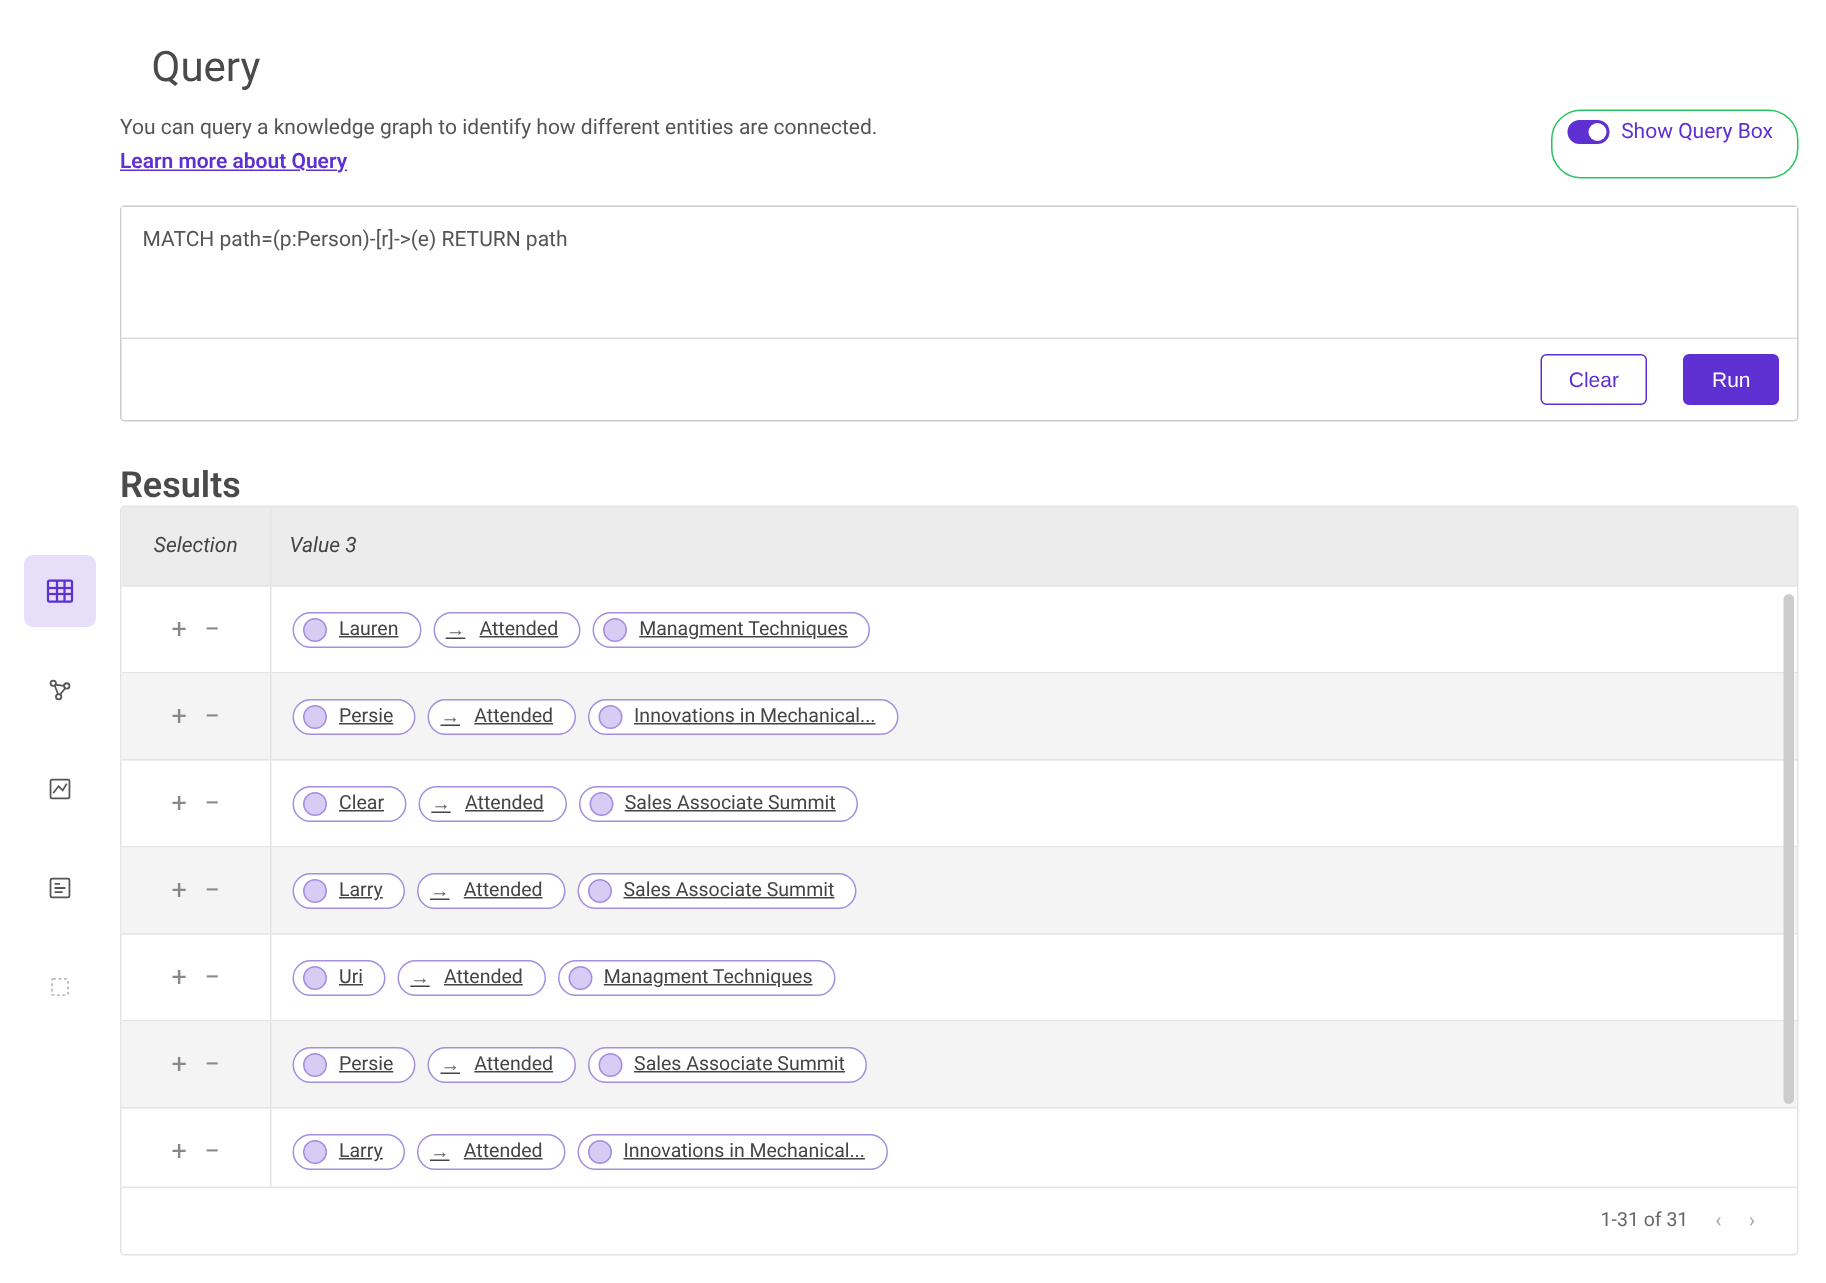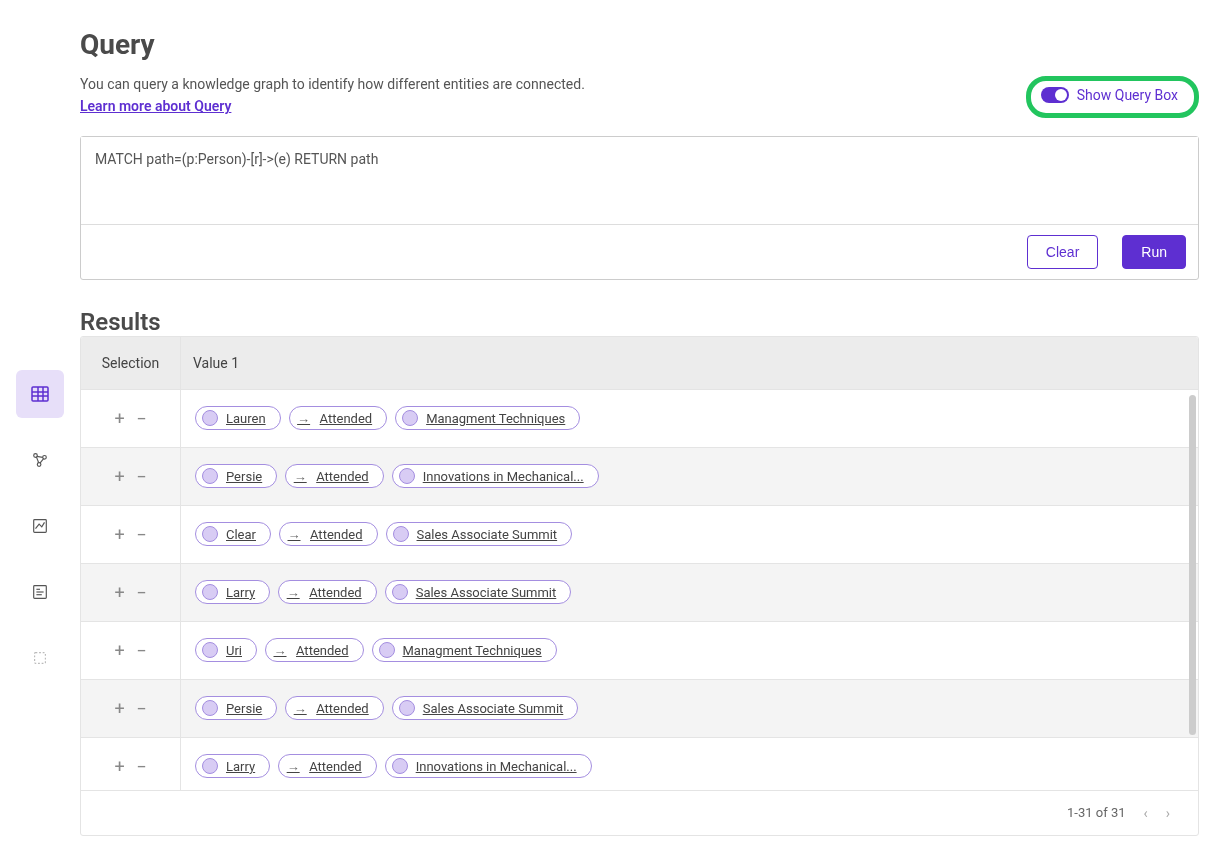--- a/index.html
+++ b/index.html
@@ -35,23 +35,24 @@
   }
   .main {
     flex: 1;
     padding: 28px 18px 0 0;
     display: flex;
     flex-direction: column;
     min-width: 0;
   }
   .page-title {
     font-size: 28px;
-    font-weight: 700;
+    font-weight: 400;
     color: #4a4a4a;
     margin-bottom: 12px;
+    margin-left: 21px;
   }
   .subtitle-row {
     display: flex;
     justify-content: space-between;
     align-items: flex-end;
     margin-bottom: 18px;
   }
   .subtitle-text {
     font-size: 14px;
     color: #555;
@@ -60,23 +61,23 @@
   .learn-link {
     color: #5e2fd1;
     text-decoration: underline;
     font-weight: 600;
     cursor: pointer;
   }
   .toggle-pill {
     display: flex;
     align-items: center;
     gap: 8px;
-    border: 5px solid #22c55e;
+    border: 1px solid #22c55e;
     border-radius: 20px;
-    padding: 6px 16px 10px 10px;
+    padding: 6px 16px 22px 10px;
     color: #5e2fd1;
     font-size: 14px;
     cursor: pointer;
   }
   .toggle-switch {
     width: 28px;
     height: 16px;
     background: #5e2fd1;
     border-radius: 10px;
     position: relative;
@@ -142,20 +143,21 @@
     border-radius: 3px;
     display: flex;
     flex-direction: column;
     overflow: hidden;
     position: relative;
   }
   .thead {
     display: flex;
     background: #ececec;
     border-bottom: 1px solid #e4e4e4;
+    font-style: italic;
   }
   .th-selection {
     width: 100px;
     padding: 18px 10px;
     font-size: 14px;
     color: #444;
     text-align: center;
     border-right: 1px solid #e4e4e4;
   }
   .th-value {
@@ -224,21 +226,20 @@
     right: 2px;
     top: 58px;
     width: 7px;
     height: 340px;
     background: #ccc;
     border-radius: 4px;
   }
   .pagination {
     display: flex;
     justify-content: flex-end;
-    align-items: center;
     gap: 18px;
     padding: 14px 28px;
     font-size: 13px;
     color: #666;
     border-top: 1px solid #e4e4e4;
   }
   .page-arrow { color: #aaa; cursor: pointer; font-size: 14px; user-select:none; }
 </style>
 </head>
 <body>
@@ -307,21 +308,21 @@
       <button class="btn btn-outline">Clear</button>
       <button class="btn btn-primary">Run</button>
     </div>
   </div>
 
   <h2 class="results-title">Results</h2>
 
   <div class="results-table">
     <div class="thead">
       <div class="th-selection">Selection</div>
-      <div class="th-value">Value 1</div>
+      <div class="th-value">Value 3</div>
     </div>
     <div class="tbody" id="tbody">
         <div class="row">
           <div class="cell-selection">
             <span class="sel-btn">+</span>
             <span class="sel-btn">−</span>
           </div>
           <div class="cell-value">
             <span class="chip">
               <span class="chip-icon"></span>

